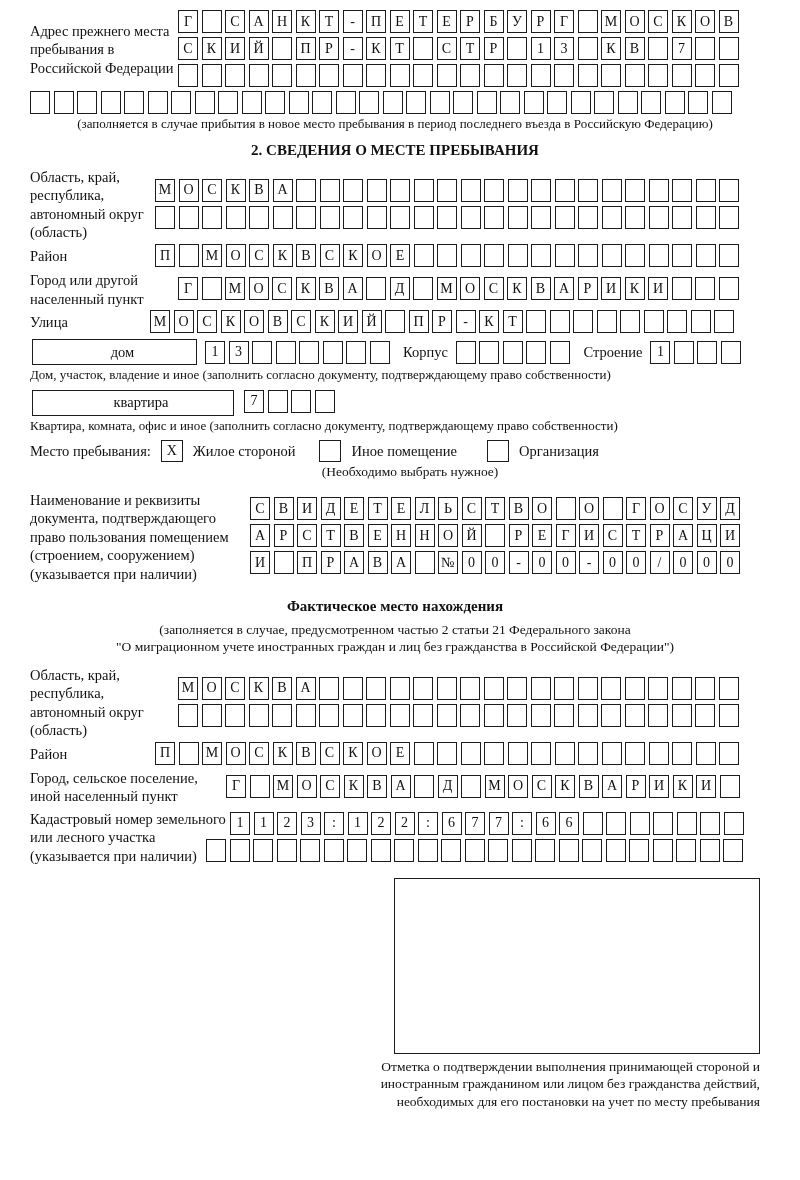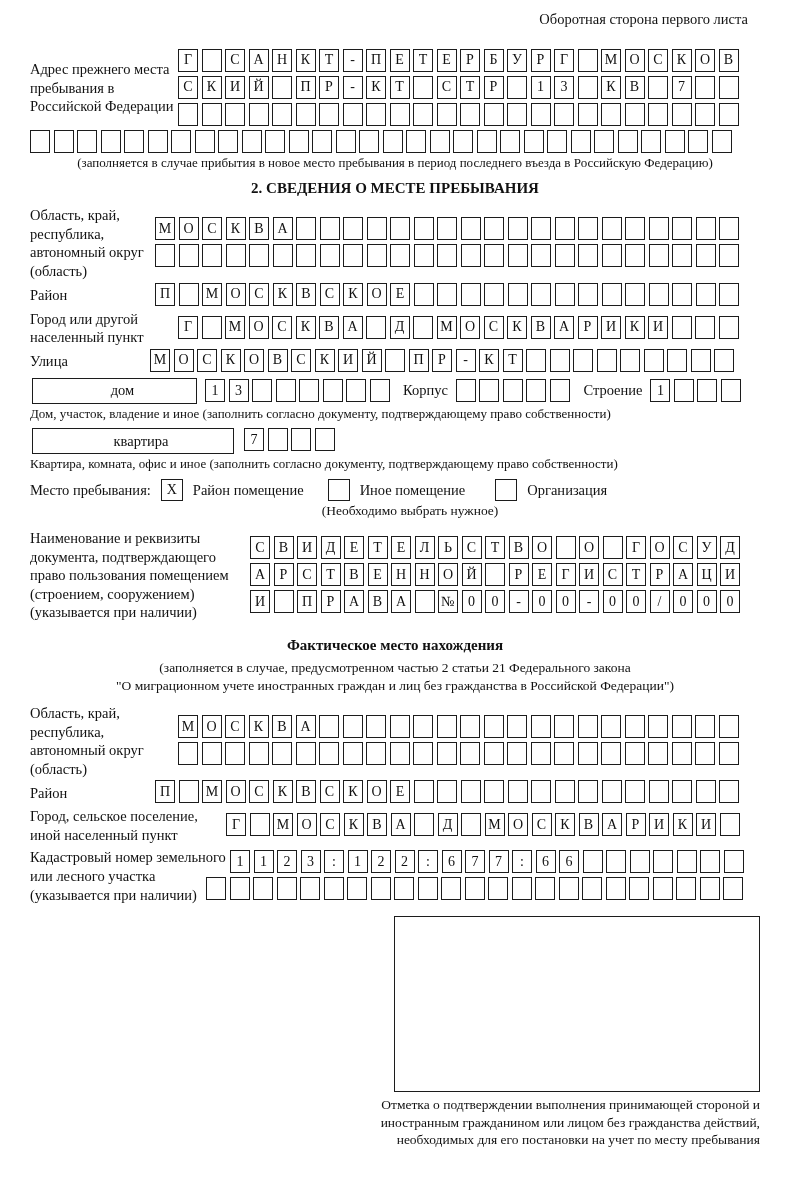--- a/index.html
+++ b/index.html
@@ -63,21 +63,20 @@
   .stamp-caption {
     width:400px; margin-left:auto; margin-top:4px;
     text-align:right; font-size:13.5px; line-height:1.3;
   }
 </style>
 </head>
 <body>
 
 <div class="page">
 
-  <div class="back-note">Оборотная сторона первого листа</div>
 
   <div class="group">
     <div class="glabel w148">Адрес прежнего места пребывания в Российской Федерации</div>
     <div class="gcol">
       <div class="cells">
           <div class="cell">Г</div>
           <div class="cell"></div>
           <div class="cell">С</div>
           <div class="cell">А</div>
           <div class="cell">Н</div>
@@ -380,21 +379,21 @@
         <div class="cell"></div>
         <div class="cell"></div>
         <div class="cell"></div>
       </div>
   </div>
   <div class="note">Квартира, комната, офис и иное (заполнить согласно документу, подтверждающему право собственности)</div>
 
   <div class="stayrow">
     <span>Место пребывания:</span>
     <div class="checkbox">X</div>
-    <span>Район помещение</span>
+    <span>Жилое стороной</span>
     <div class="checkbox" style="margin-left:24px;"></div>
     <span>Иное помещение</span>
     <div class="checkbox" style="margin-left:30px;"></div>
     <span>Организация</span>
   </div>
   <div class="stay-note">(Необходимо выбрать нужное)</div>
 
   <div class="group" style="margin-top:8px;">
     <div class="glabel w220">Наименование и реквизиты документа, подтверждающего право пользования помещением (строением, сооружением) (указывается при наличии)</div>
     <div class="gcol">

